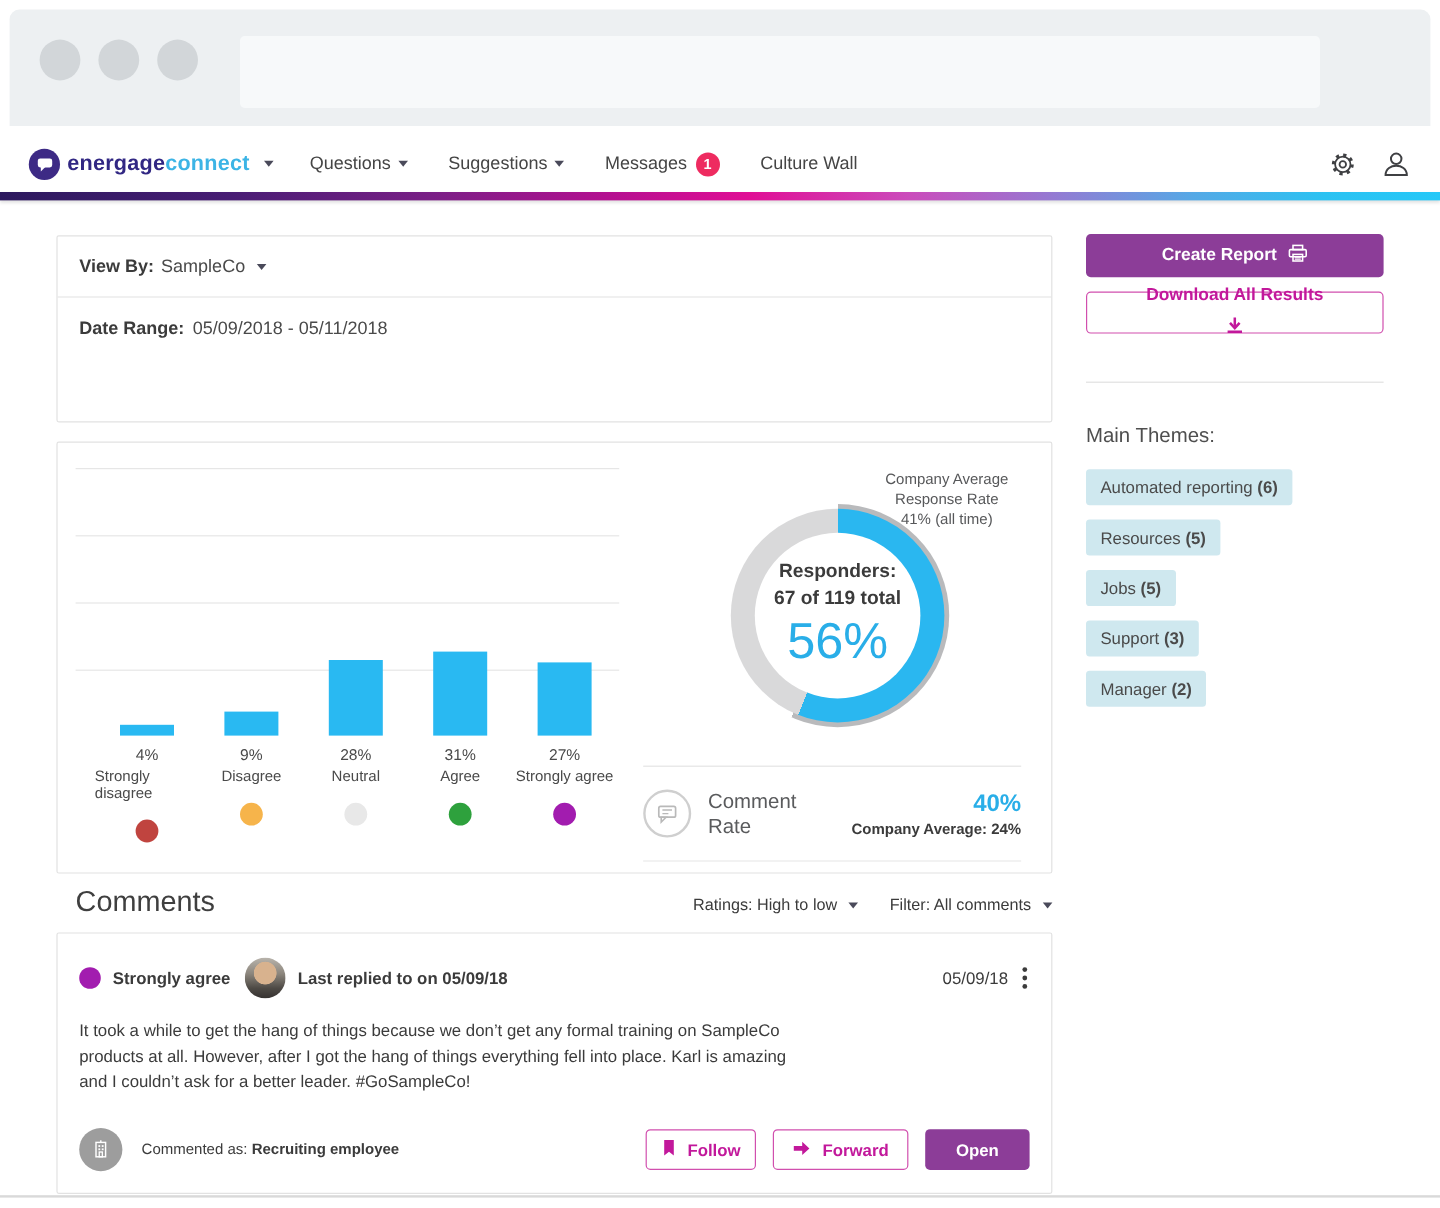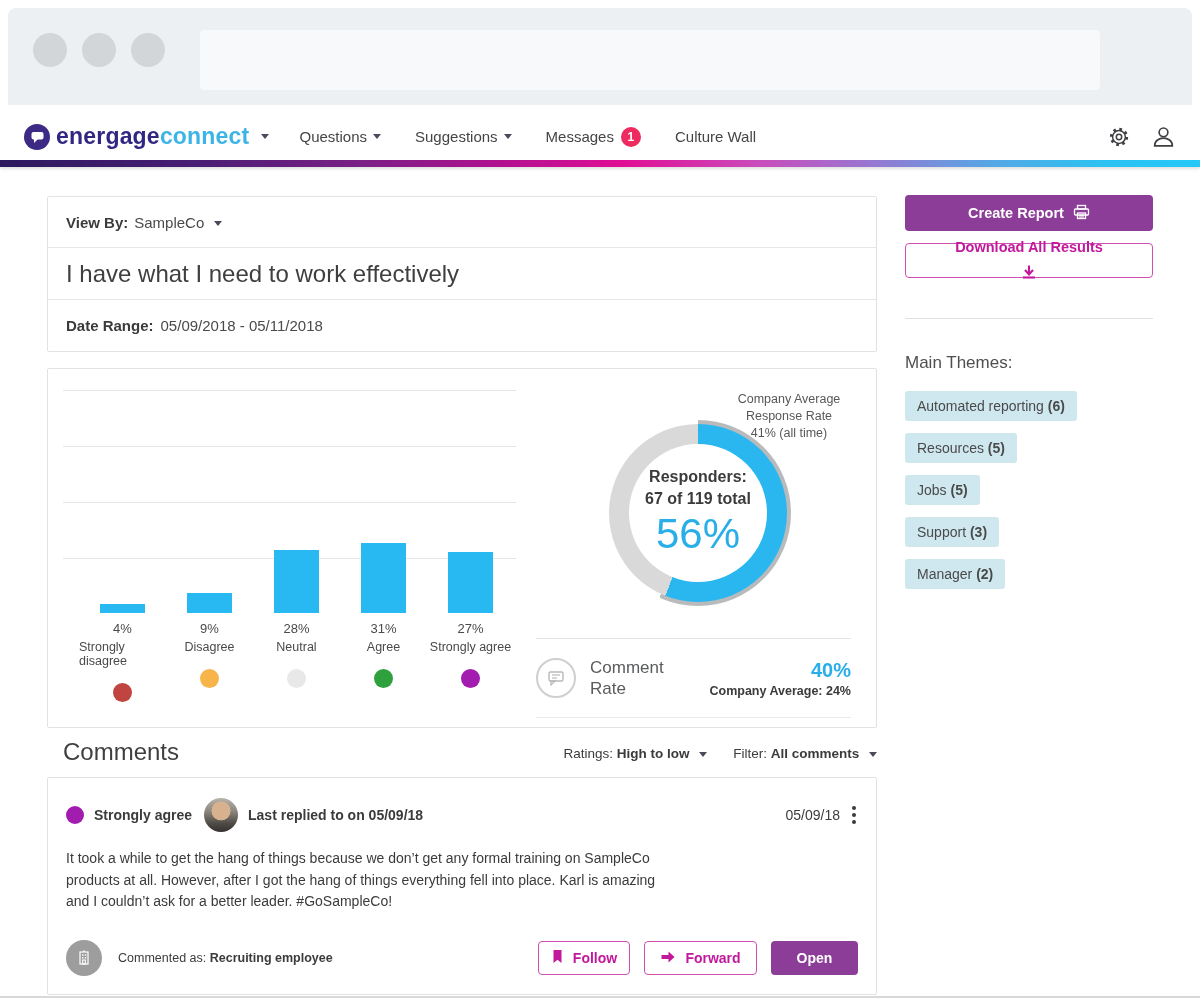--- a/index.html
+++ b/index.html
@@ -15,21 +15,21 @@
   .addressbar { position:absolute; left:192px; top:22px; width:900px; height:60px;
                 background:#f7f9fa; border-radius:4px; }
 
   
   .navbar { position:absolute; left:0; top:113px; width:1200px; height:47px; background:#fff;
             display:flex; align-items:center; padding:0 24px; }
   .brand { display:flex; align-items:center; gap:6px; cursor:pointer; }
   .brand-bubble { width:26px; height:26px; border-radius:50%; background:#3d2a85;
                   display:flex; align-items:center; justify-content:center; }
   .brand-bubble svg { display:block; }
-  .brand-text { font-size:23px; font-weight:bold; letter-spacing:.2px; }
+  .brand-text { font-size:18px; font-weight:bold; letter-spacing:.2px; }
   .brand-text .p1 { color:var(--brand-dark,#312783); }
   .brand-text .p2 { color:var(--brand-blue,#3cb4e5); }
   .caret { display:inline-block; width:0; height:0; border-left:4.5px solid transparent;
            border-right:4.5px solid transparent; border-top:5px solid #4a4a5a; margin-left:6px; vertical-align:middle; }
   .nav-items { display:flex; align-items:center; gap:34px; margin-left:30px; }
   .nav-item { font-size:15px; color:#454545; display:flex; align-items:center; cursor:pointer; }
   .badge { margin-left:7px; width:20px; height:20px; border-radius:50%; background:var(--badge,#ee2b60);
            color:#fff; font-size:12px; font-weight:bold; display:flex; align-items:center; justify-content:center; }
   .nav-right { margin-left:auto; display:flex; align-items:center; gap:18px; }
   .nav-icon { width:26px; height:26px; display:flex; align-items:center; justify-content:center; cursor:pointer; }
@@ -95,21 +95,21 @@
   .theme-tag { display:table; background:var(--tag-bg,#cfe8ef); border-radius:3px; padding:7px 12px;
                font-size:14px; color:#4a4a4a; margin-bottom:12px; height:30px; cursor:pointer; }
   .theme-tag b { font-weight:bold; }
 
   
   .comments-head { position:absolute; left:47px; top:738px; width:830px; display:flex; align-items:flex-end;gap:43px; }
   .comments-title { font-size:24px; color:#3f3f3f; padding-left:16px; }
   .comments-controls { margin-left:auto; display:flex; gap:26px; font-size:13.5px; color:#3b3b3b; padding-bottom:5px; }
   .ctrl { cursor:pointer; }
   .ctrl .lbl { color:#3b3b3b; }
-  .ctrl .val { font-weight:bold;margin-top:20px; }
+  .ctrl .val { font-weight:normal;margin-top:20px; }
 
   .comment-card { left:47px; top:777px; width:830px; height:218px; }
   .cc-header { display:flex; align-items:center; padding:20px 18px 0 18px; }
   .rating-dot { width:18px; height:18px; border-radius:50%; flex:none; }
   .rating-label { margin-left:10px; font-size:14px; font-weight:bold; color:#3b3b3b; }
   .cc-avatar { margin-left:12px; width:34px; height:34px; border-radius:50%; flex:none;
      background:radial-gradient(circle at 50% 38%, #d8b28e 0 34%, rgba(0,0,0,0) 36%),
                 linear-gradient(180deg,#b9b4ac 0%, #8b857c 40%, #4e4a45 75%, #353230 100%); }
   .cc-replied { margin-left:10px; font-size:14px; font-weight:bold; color:#3b3b3b; }
   .cc-date { margin-left:auto; font-size:14px; color:#3b3b3b; }
@@ -189,23 +189,20 @@
   <div class="grad-bar"></div>
 
   <div class="card header-card">
     <div class="hc-row hc-row1">
       <b>View By:</b>
       <span class="val">
         <span>SampleCo</span>
         <span class="caret"></span>
       </span>
     </div>
-    <div class="hc-row hc-row2">
-      <span>I have what I need to work effectively</span>
-    </div>
     <div class="hc-row hc-row3">
       <b>Date Range:</b>
       <span class="val">05/09/2018 - 05/11/2018</span>
     </div>
   </div>
 
   <div class="card chart-card">
     <div class="gridlines">
       <div class="gridline" style="top:0"></div>
       <div class="gridline" style="top:56px"></div>

